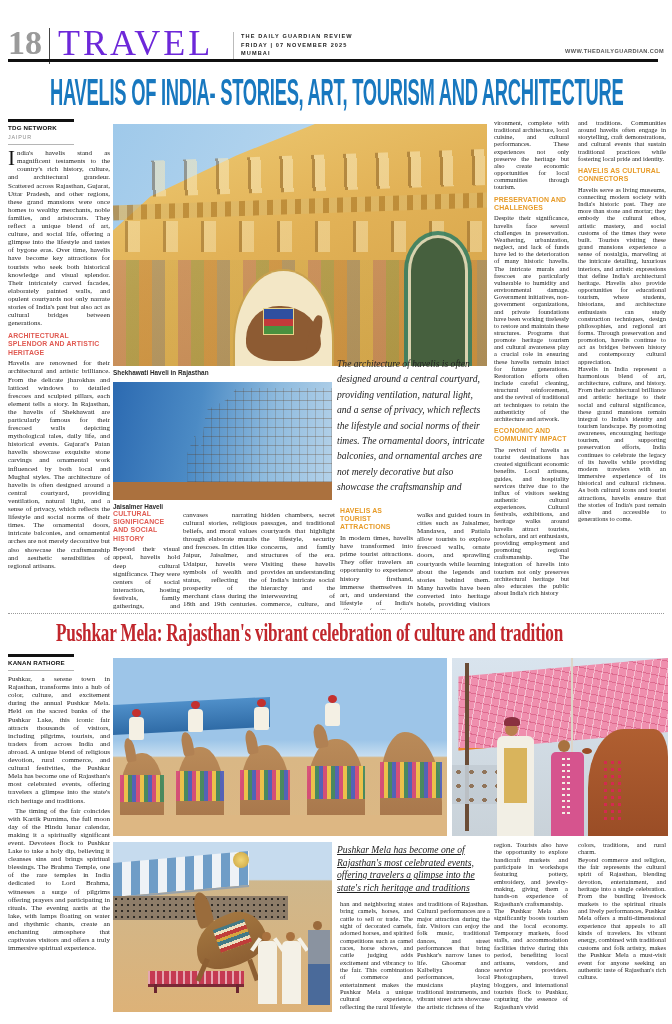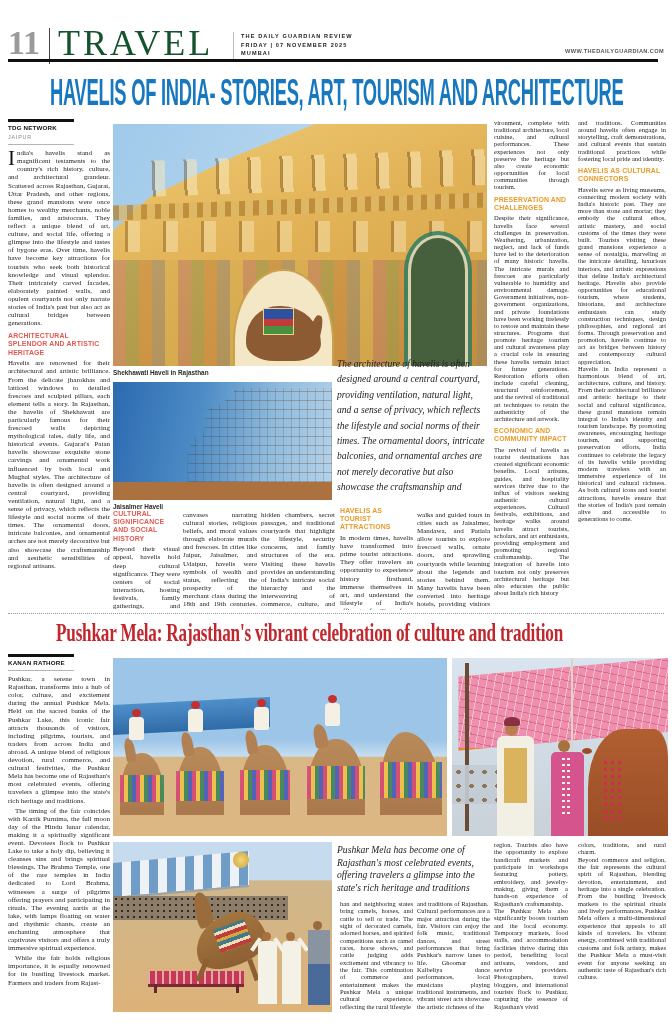--- a/index.html
+++ b/index.html
@@ -7,21 +7,21 @@
   #page {
     position:relative; width:672px; height:1024px; background:#ffffff;
     font-family:"Liberation Serif", serif; color:#1b1b1b; overflow:hidden;
     margin:0 auto;
   }
   .abs { position:absolute; }
 
   
   .pageno { left:8px; top:24px; font-family:"Liberation Serif",serif; font-size:34px; font-weight:bold; color:#9a9a9a; }
   .hdr-vrule { left:49px; top:28px; width:1px; height:36px; background:#444; }
-  .section-title { left:58px; top:22px; font-family:"Liberation Serif",serif; font-size:36px; letter-spacing:3px; color:#14532d; }
+  .section-title { left:58px; top:22px; font-family:"Liberation Serif",serif; font-size:36px; letter-spacing:3px; color:#6d28d9; }
   .hdr-vrule2 { left:233px; top:32px; width:1px; height:28px; background:#bbb; }
   .masthead { left:241px; top:32px; font-family:"Liberation Sans",sans-serif; font-size:5.6px; font-weight:bold; letter-spacing:1.1px; color:#222; line-height:8.6px; }
   .site-url { right:8px; top:48px; font-family:"Liberation Sans",sans-serif; font-size:5.6px; font-weight:bold; letter-spacing:.4px; color:#555; }
   .hdr-bar { left:8px; top:59px; width:650px; height:3px; background:#101010; }
 
   
   .headline1 { left:50px; top:73px; font-family:"Liberation Sans",sans-serif; font-weight:bold; font-size:34px;
     color:#1878bf; white-space:nowrap; transform:scale(.54,1.08); transform-origin:0 50%; letter-spacing:-.5px; }
   .headline2 { left:56px; top:618px; font-family:"Liberation Serif",serif; font-weight:bold; font-size:26px;
     color:#c1272d; white-space:nowrap; transform:scaleX(.66); transform-origin:0 50%; letter-spacing:-.3px; }
@@ -40,21 +40,21 @@
   .indent { text-indent:7px; }
   .dropcap::first-letter { float:left; font-size:21px; line-height:16px; padding:1px 2px 0 0; color:#111; }
   .subhead { font-family:"Liberation Sans",sans-serif; font-weight:bold; font-size:6.9px; line-height:8.2px;
     letter-spacing:.15px; margin:5px 0 2.5px; text-align:left; }
   .sh-coral { color:#e05a52; }
   .sh-amber { color:#e79b28; }
   .caption { font-family:"Liberation Sans",sans-serif; font-weight:bold; font-size:6.4px; color:#2a2a2a; }
 
   .pullquote { font-style:italic; font-family:"Liberation Serif",serif; color:#222; overflow:hidden; }
   .pq1 { font-size:9.6px; line-height:15.4px; }
-  .pq2 { font-size:9.6px; line-height:12.6px; }
+  .pq2 { font-size:9.6px; line-height:12.6px;text-decoration:underline; }
 
   .dotted-rule { border-top:1.5px dotted #9a9a9a; height:0; }
 
   
   .photo { overflow:hidden; background:#ccc; }
   .ly { position:absolute; }
 
   
   .p1-wall { inset:0; background:linear-gradient(160deg,#eecb74 0%,#e2b257 45%,#d2a045 100%); }
   .p1-sky { inset:0; background:linear-gradient(118deg,#9fc9ea,#d2e6f5); clip-path:polygon(0 0,54% 0,33% 13%,10% 30%,0 44%); }
@@ -147,21 +147,21 @@
   .pc-arm-a,.pc-arm-b { position:absolute; top:-4px; width:4px; height:15px; background:#f4f1e7; }
   .pc-arm-a { left:-4px; transform:rotate(35deg); } .pc-arm-b { right:-4px; transform:rotate(-35deg); }
   .pc-man-blue { left:89%; bottom:4%; width:10%; height:44%; background:linear-gradient(#8a93a0 0 45%,#4a6a9a 45%); }
   .pc-man-blue .pc-head { background:#9a6a3c; }
 </style>
 </head>
 <body>
 
 <div id="page">
 
-  <div class="abs pageno">11</div>
+  <div class="abs pageno">18</div>
   <div class="abs hdr-vrule"></div>
   <div class="abs section-title">TRAVEL</div>
   <div class="abs hdr-vrule2"></div>
   <div class="abs masthead">
     <div>THE DAILY GUARDIAN REVIEW</div>
     <div>FRIDAY | 07 NOVEMBER 2025</div>
     <div>MUMBAI</div>
   </div>
   <div class="abs site-url">WWW.THEDAILYGUARDIAN.COM</div>
   <div class="abs hdr-bar"></div>
@@ -237,21 +237,20 @@
   <div class="abs dotted-rule" style="left:8px; top:613px; width:656px;"></div>
 
   <div class="abs headline2">Pushkar Mela: Rajasthan's vibrant celebration of culture and tradition</div>
 
   <div class="abs col" style="left:8px; top:654px; width:102px; height:358px;">
     <div class="byline">
       <div class="agency">KANAN RATHORE</div>
     </div>
     <p style="margin-top:4px;">Pushkar, a serene town in Rajasthan, transforms into a hub of color, culture, and excitement during the annual Pushkar Mela. Held on the sacred banks of the Pushkar Lake, this iconic fair attracts thousands of visitors, including pilgrims, tourists, and traders from across India and abroad. A unique blend of religious devotion, rural commerce, and cultural festivities, the Pushkar Mela has become one of Rajasthan's most celebrated events, offering travelers a glimpse into the state's rich heritage and traditions.</p>
     <p class="indent">The timing of the fair coincides with Kartik Purnima, the full moon day of the Hindu lunar calendar, making it a spiritually significant event. Devotees flock to Pushkar Lake to take a holy dip, believing it cleanses sins and brings spiritual blessings. The Brahma Temple, one of the rare temples in India dedicated to Lord Brahma, witnesses a surge of pilgrims offering prayers and participating in rituals. The evening aartis at the lake, with lamps floating on water and rhythmic chants, create an enchanting atmosphere that captivates visitors and offers a truly immersive spiritual experience.</p>
-    <p class="indent">While the fair holds religious importance, it is equally renowned for its bustling livestock market. Farmers and traders from Rajast-</p>
   </div>
 
   <div class="abs photo" style="left:113px; top:658px; width:334px; height:178px;">
     <div class="ly pa-sky"></div>
     <div class="ly pa-shed"></div>
     <div class="ly camel" style="left:2%; bottom:5%; width:44px; height:74px;">
       <div class="neck"></div>
       <div class="deco"></div>
       <div class="tassel"></div>
       <div class="rider" style="top:-36px; left:9px;">

